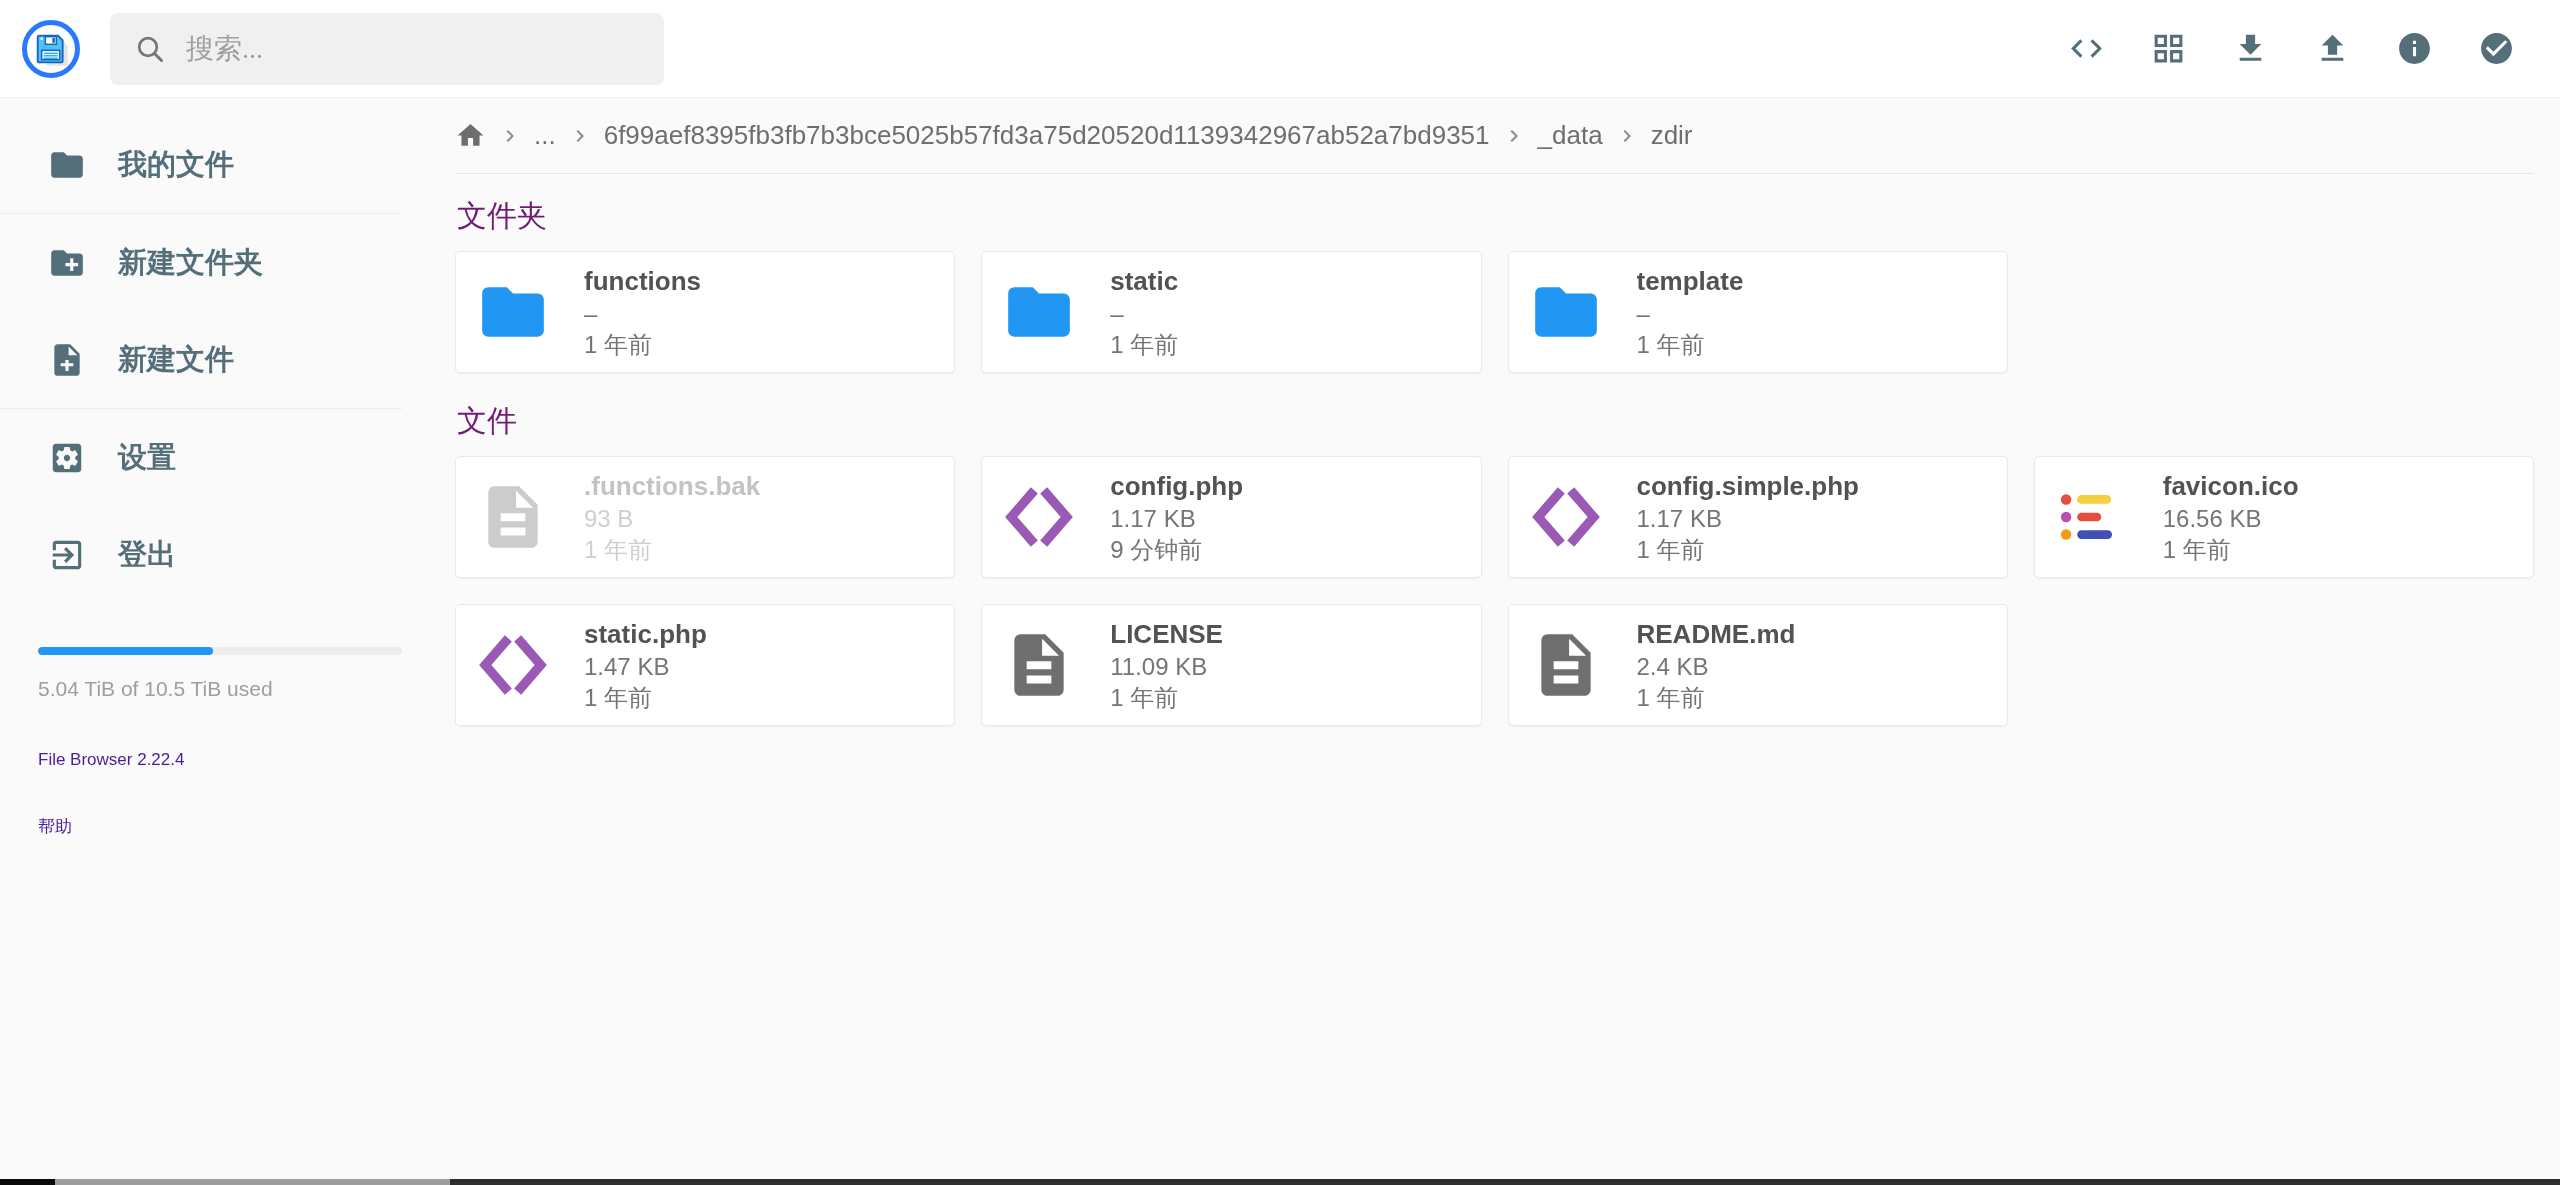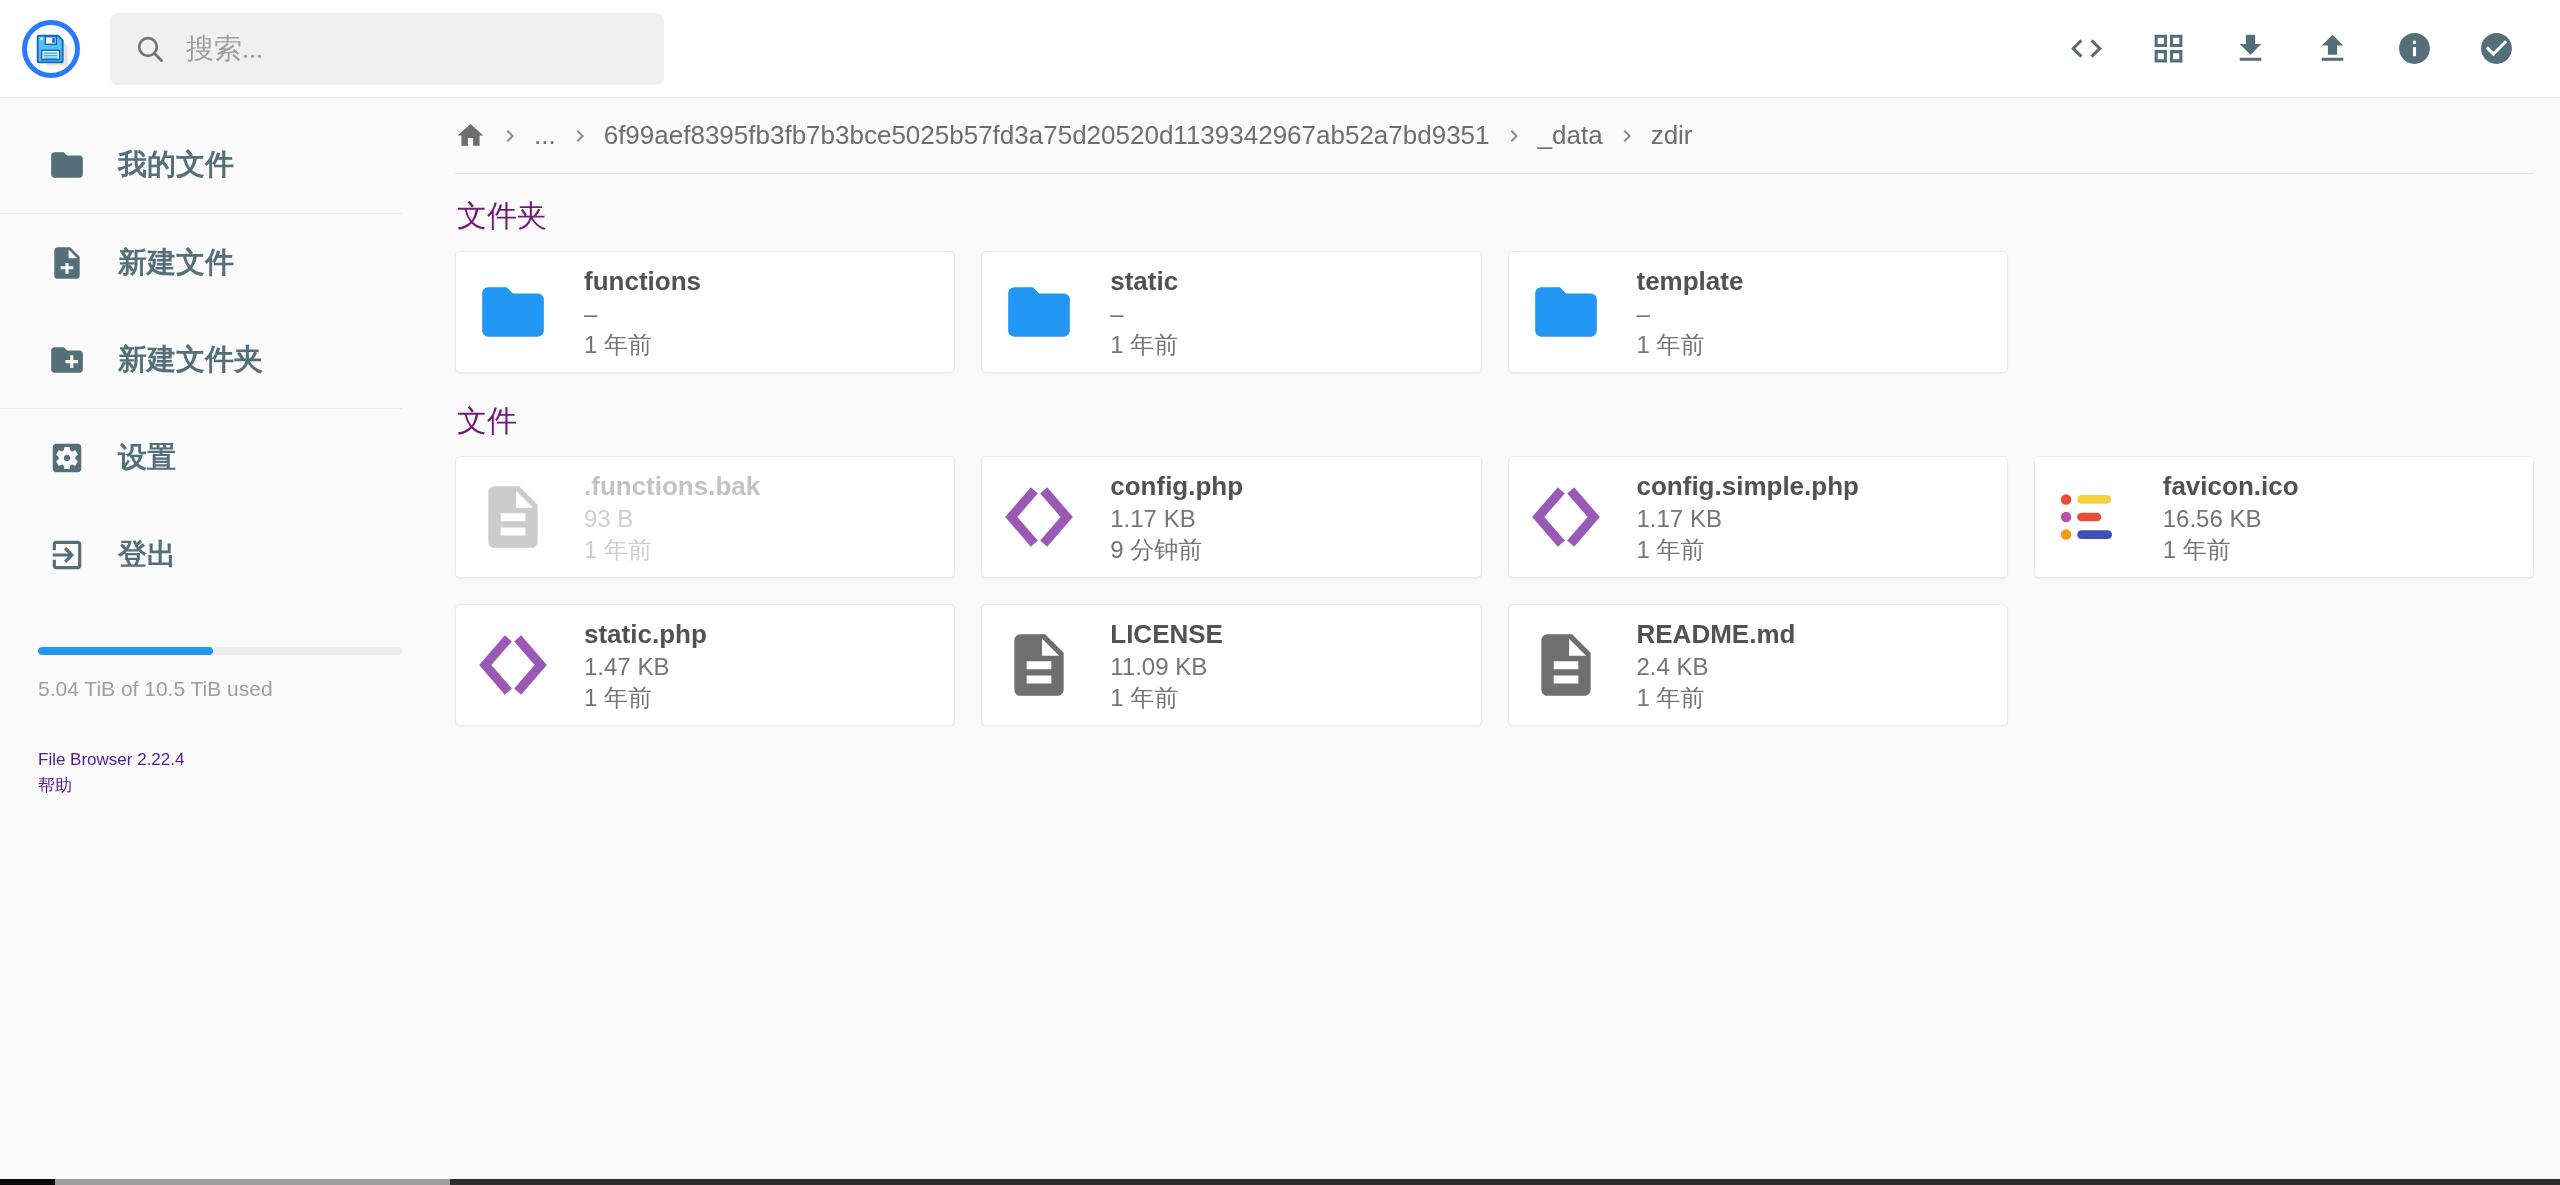--- a/index.html
+++ b/index.html
@@ -82,21 +82,21 @@
   .side-item svg { width: 38px; height: 38px; fill: #546e7a; flex: none; }
   .side-divider { border: none; border-top: 1px solid #ececec; margin-right: 28px; }
   .usage { margin: 44px 28px 0 38px; }
   .usage-track {
     height: 8px; border-radius: 4px; background: #ececec;
     overflow: hidden;
   }
   .usage-fill { height: 100%; background: #2196f3; border-radius: 4px; }
   .usage-text { margin-top: 22px; font-size: 21px; color: #9e9e9e; }
   .credits { margin: 46px 28px 0 38px; font-size: 17px; color: #4c1d95; line-height: 1.55; }
-  .credits .help-link { cursor: pointer; display: inline-block; }
+  .credits .help-link { cursor: pointer; display: inline-block; margin-top: 41px; }
 
   
   .main { flex: 1; padding: 0 26px 0 25px; min-width: 0; }
   .breadcrumbs {
     height: 76px;
     display: flex; align-items: center;
     gap: 12px;
     border-bottom: 1px solid #e7e7e7;
     font-size: 26px;
     color: #6e6e6e;
@@ -209,29 +209,29 @@
   <div class="sidebar">
     <div class="side-item">
       <svg viewBox="0 0 24 24">
         <path d="M10 4H4c-1.1 0-1.99.9-1.99 2L2 18c0 1.1.9 2 2 2h16c1.1 0 2-.9 2-2V8c0-1.1-.9-2-2-2h-8l-2-2z"></path>
       </svg>
       <span>我的文件</span>
     </div>
     <hr class="side-divider">
     <div class="side-item">
       <svg viewBox="0 0 24 24">
+        <path d="M20 6h-8l-2-2H4c-1.1 0-1.99.9-1.99 2L2 18c0 1.1.9 2 2 2h16c1.1 0 2-.9 2-2V8c0-1.1-.9-2-2-2zm-1 8h-3v3h-2v-3h-3v-2h3V9h2v3h3v2z"></path>
+      </svg>
+      <span>新建文件夹</span>
+    </div>
+    <div class="side-item">
+      <svg viewBox="0 0 24 24">
         <path d="M14 2H6c-1.1 0-1.99.9-1.99 2L4 20c0 1.1.89 2 1.99 2H18c1.1 0 2-.9 2-2V8l-6-6zm2 14h-3v3h-2v-3H8v-2h3v-2h2v2h3v2zm-3-7V3.5L18.5 9H13z"></path>
       </svg>
       <span>新建文件</span>
-    </div>
-    <div class="side-item">
-      <svg viewBox="0 0 24 24">
-        <path d="M20 6h-8l-2-2H4c-1.1 0-1.99.9-1.99 2L2 18c0 1.1.9 2 2 2h16c1.1 0 2-.9 2-2V8c0-1.1-.9-2-2-2zm-1 8h-3v3h-2v-3h-3v-2h3V9h2v3h3v2z"></path>
-      </svg>
-      <span>新建文件夹</span>
     </div>
     <hr class="side-divider">
     <div class="side-item">
       <svg viewBox="0 0 24 24">
         <path d="M12 10c-1.1 0-2 .9-2 2s.9 2 2 2 2-.9 2-2-.9-2-2-2zm7-7H5c-1.1 0-2 .9-2 2v14c0 1.1.9 2 2 2h14c1.1 0 2-.9 2-2V5c0-1.1-.9-2-2-2zm-1.75 9c0 .23-.02.46-.05.68l1.48 1.16c.13.11.17.3.08.45l-1.4 2.42c-.09.15-.27.21-.43.15l-1.74-.7c-.36.28-.76.51-1.18.69l-.26 1.85c-.03.17-.18.3-.35.3h-2.8c-.17 0-.32-.13-.35-.29l-.26-1.85c-.43-.18-.82-.41-1.18-.69l-1.74.7c-.16.06-.34 0-.43-.15l-1.4-2.42c-.09-.15-.05-.34.08-.45l1.48-1.16c-.03-.23-.05-.46-.05-.69s.02-.46.05-.68l-1.48-1.16c-.13-.11-.17-.3-.08-.45l1.4-2.42c.09-.15.27-.21.43-.15l1.74.7c.36-.28.76-.51 1.18-.69l.26-1.85c.03-.17.18-.3.35-.3h2.8c.17 0 .32.13.35.29l.26 1.85c.43.18.82.41 1.18.69l1.74-.7c.16-.06.34 0 .43.15l1.4 2.42c.09.15.05.34-.08.45l-1.48 1.16c.03.23.05.46.05.69z"></path>
       </svg>
       <span>设置</span>
     </div>
     <div class="side-item">
       <svg viewBox="0 0 24 24">

